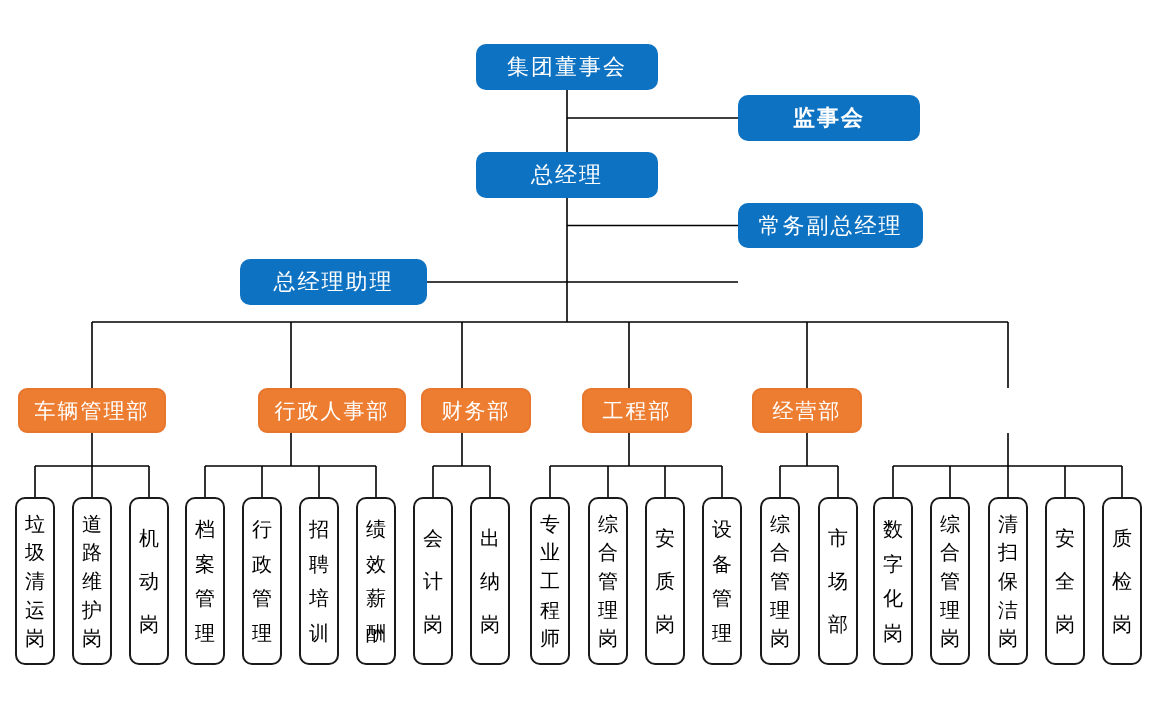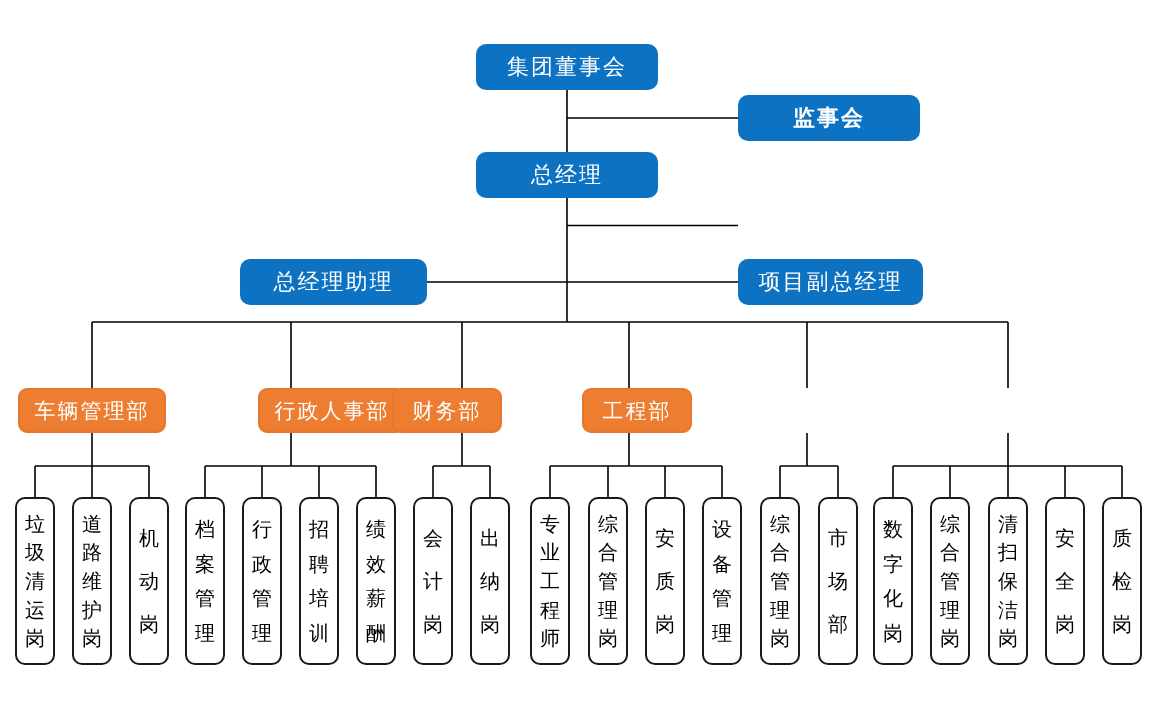--- a/index.html
+++ b/index.html
@@ -82,22 +82,22 @@
       <line x1="893" y1="466" x2="893" y2="497" stroke="#000000" stroke-width="1.6"></line>
       <line x1="950" y1="466" x2="950" y2="497" stroke="#000000" stroke-width="1.6"></line>
       <line x1="1008" y1="466" x2="1008" y2="497" stroke="#000000" stroke-width="1.6"></line>
       <line x1="1065" y1="466" x2="1065" y2="497" stroke="#000000" stroke-width="1.6"></line>
       <line x1="1122" y1="466" x2="1122" y2="497" stroke="#000000" stroke-width="1.6"></line>
     </svg>
 
   <div class="node exec" id="node-board">集团董事会</div>
   <div class="node exec" id="node-supervisory">监事会</div>
   <div class="node exec" id="node-gm">总经理</div>
+  <div class="node exec" id="node-exec-vgm">常务副总经理</div>
   <div class="node exec" id="node-gm-assistant">总经理助理</div>
-  <div class="node exec" id="node-project-vgm">项目副总经理</div>
 
 <div class="node dept" style="left: 18px; top: 388px; width: 148px; height: 45px;">车辆管理部</div>
     <div class="node post" style="left: 15px; top: 497px; width: 40px; height: 168px;">
       <span>垃</span>
       <span>圾</span>
       <span>清</span>
       <span>运</span>
       <span>岗</span>
     </div>
     <div class="node post" style="left: 72px; top: 497px; width: 40px; height: 168px;">
@@ -130,21 +130,21 @@
       <span>聘</span>
       <span>培</span>
       <span>训</span>
     </div>
     <div class="node post" style="left: 356px; top: 497px; width: 40px; height: 168px;">
       <span>绩</span>
       <span>效</span>
       <span>薪</span>
       <span>酬</span>
     </div>
-    <div class="node dept" style="left: 392px; top: 388px; width: 110px; height: 45px;">财务部</div>
+    <div class="node dept" style="left: 421px; top: 388px; width: 110px; height: 45px;">财务部</div>
     <div class="node post" style="left: 413px; top: 497px; width: 40px; height: 168px;">
       <span>会</span>
       <span>计</span>
       <span>岗</span>
     </div>
     <div class="node post" style="left: 470px; top: 497px; width: 40px; height: 168px;">
       <span>出</span>
       <span>纳</span>
       <span>岗</span>
     </div>
@@ -167,20 +167,21 @@
       <span>安</span>
       <span>质</span>
       <span>岗</span>
     </div>
     <div class="node post" style="left: 702px; top: 497px; width: 40px; height: 168px;">
       <span>设</span>
       <span>备</span>
       <span>管</span>
       <span>理</span>
     </div>
+    <div class="node dept" style="left: 752px; top: 388px; width: 110px; height: 45px;">经营部</div>
     <div class="node post" style="left: 760px; top: 497px; width: 40px; height: 168px;">
       <span>综</span>
       <span>合</span>
       <span>管</span>
       <span>理</span>
       <span>岗</span>
     </div>
     <div class="node post" style="left: 818px; top: 497px; width: 40px; height: 168px;">
       <span>市</span>
       <span>场</span>

